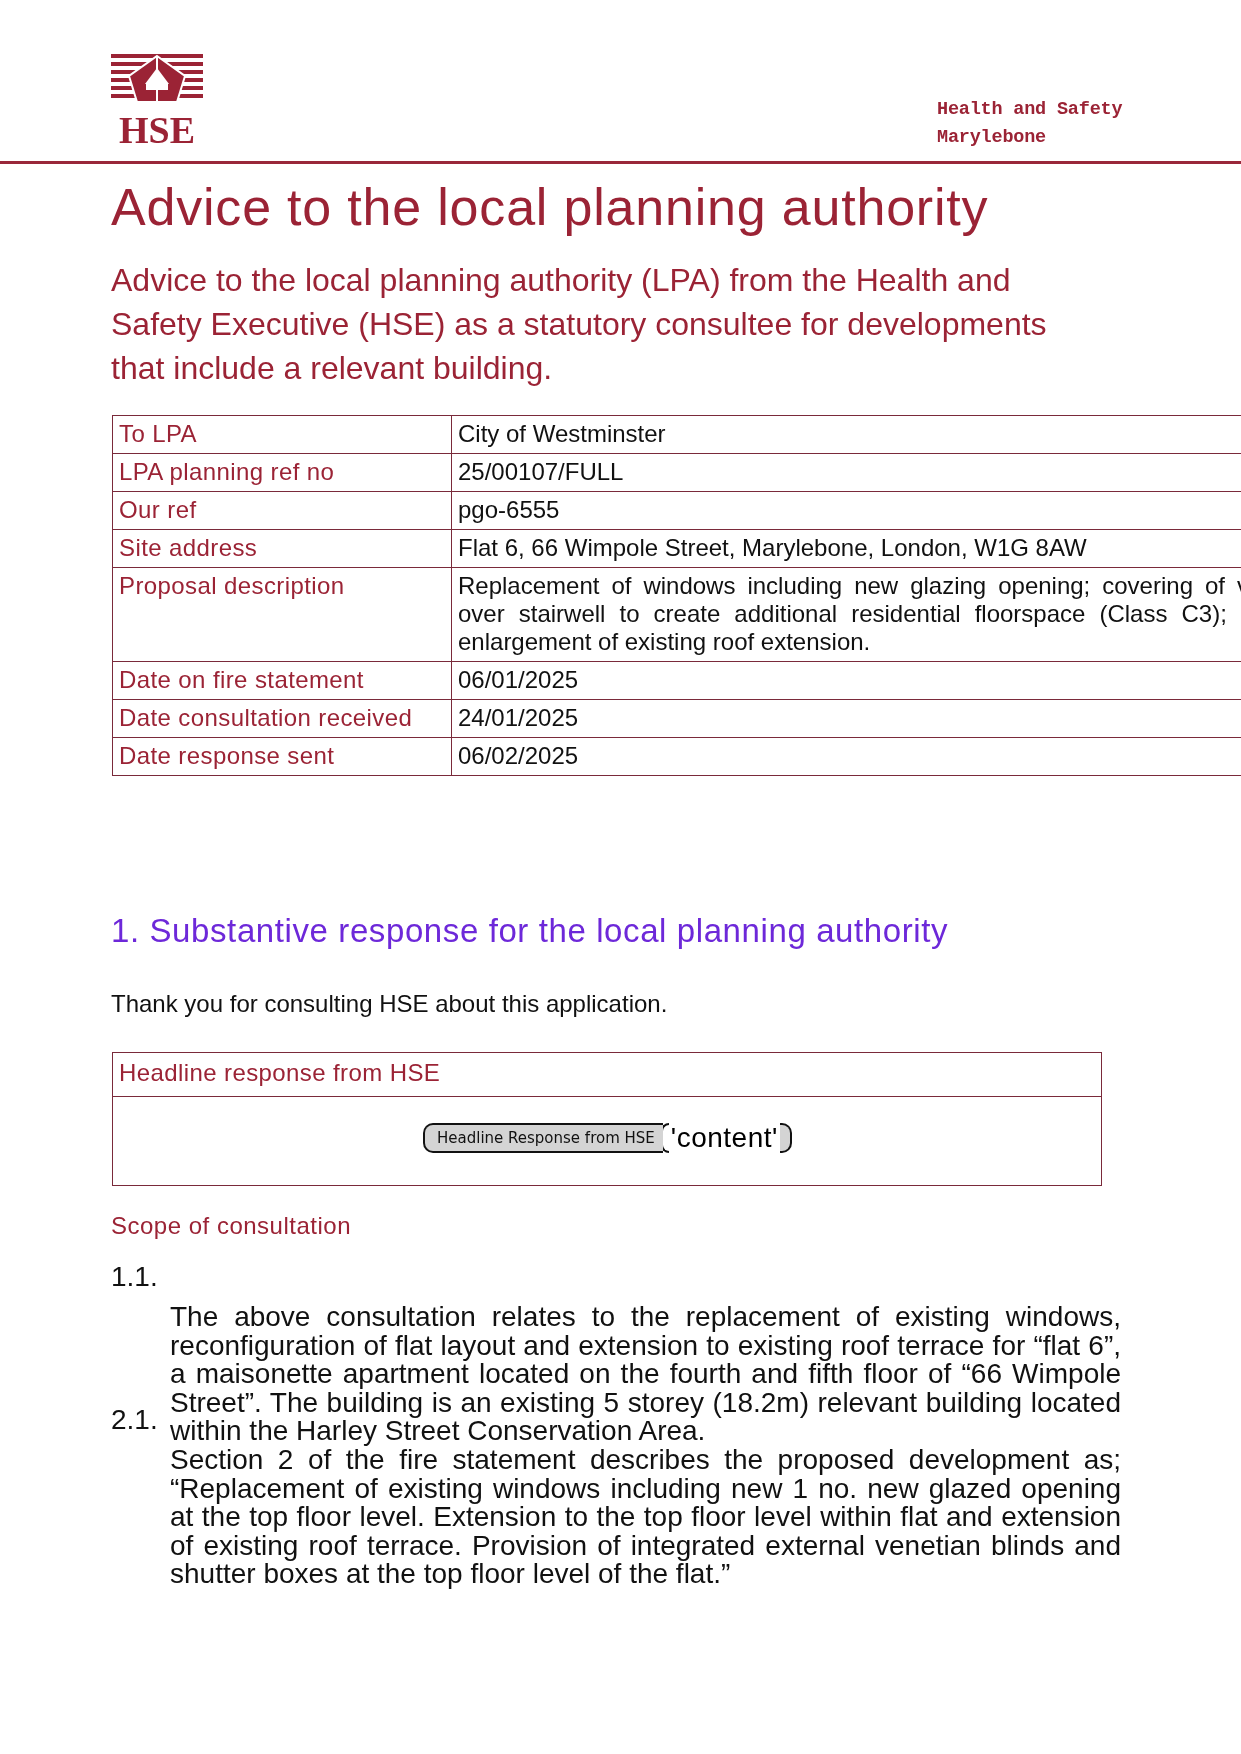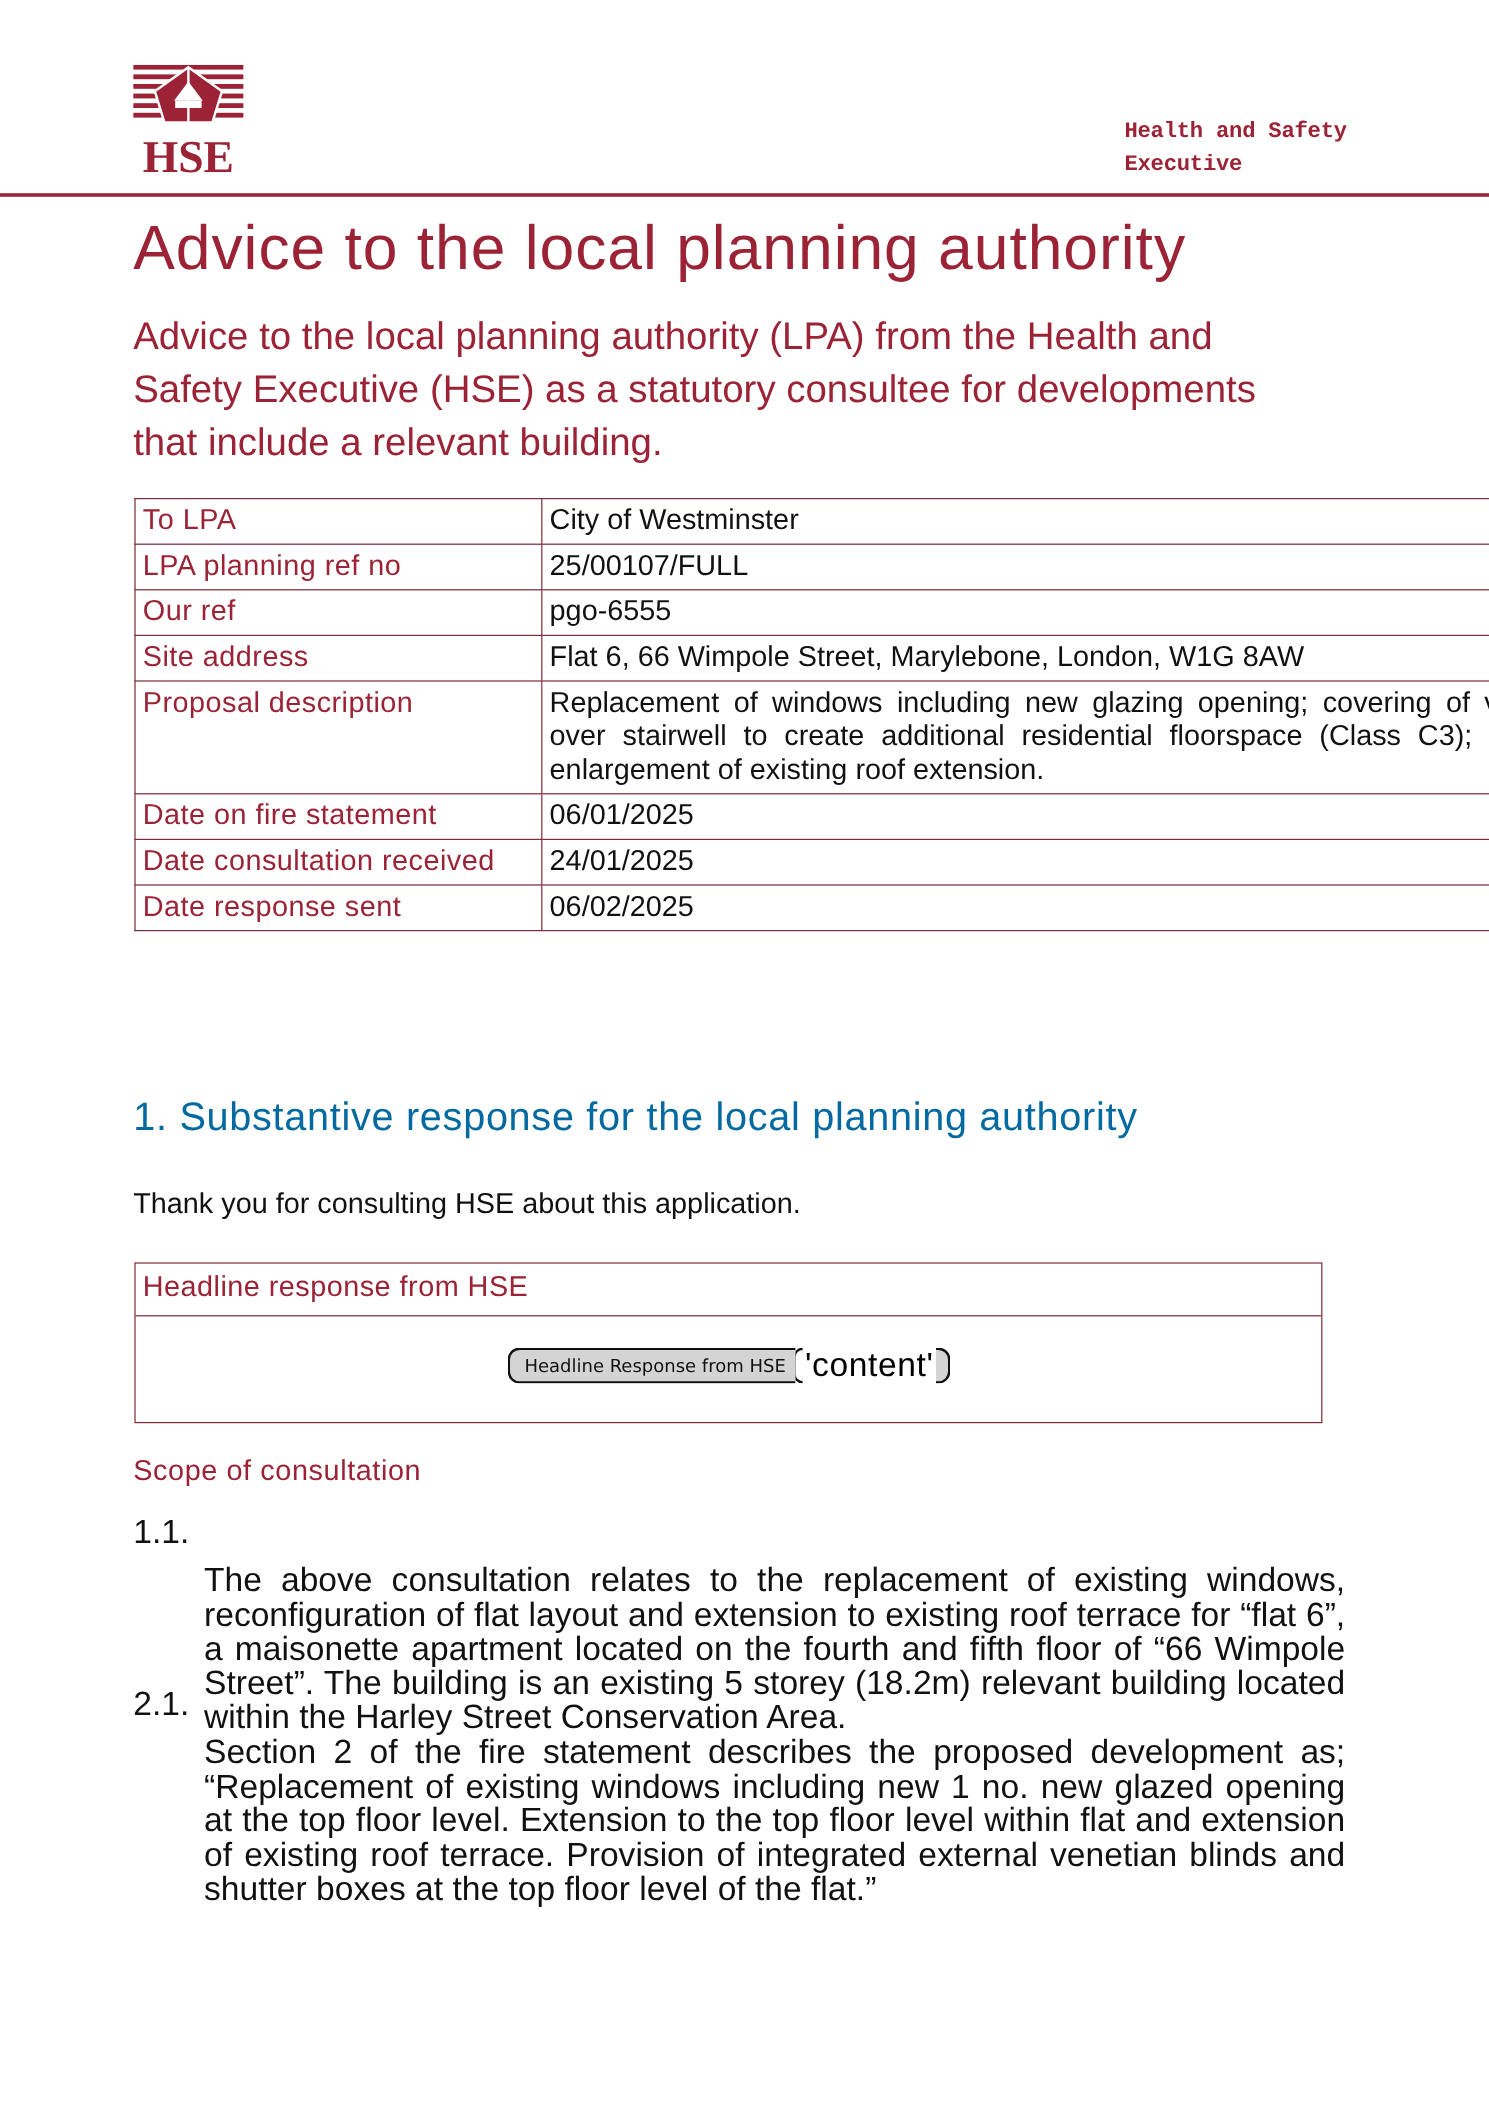--- a/index.html
+++ b/index.html
@@ -24,21 +24,21 @@
   }
   table.info {
     position: absolute; left: 112px; top: 415px; width: 1176px;
     border-collapse: collapse; font-size: 24px;
   }
   table.info td { border: 1.5px solid #7a2a3a; padding: 4px 6px 5px 6px; vertical-align: top; line-height: 28px; }
   table.info td.lbl { width: 326px; color: #9b2335; letter-spacing: 0.4px; }
   table.info td.val { color: #111111; text-align: justify; }
   .sec-heading {
     position: absolute; left: 111px; top: 912px; margin: 0;
-    font-size: 33px; font-weight: normal; color: #0369a1; letter-spacing: 0.6px;
+    font-size: 33px; font-weight: normal; color: #6d28d9; letter-spacing: 0.6px;
   }
   .thanks { position: absolute; left: 111px; top: 990px; font-size: 24px; margin: 0; }
   .headline-box {
     position: absolute; left: 112px; top: 1052px; width: 988px; height: 132px;
     border: 1.5px solid #7a2a3a;
   }
   .headline-box .hb-title {
     height: 44px; border-bottom: 1.5px solid #7a2a3a; padding: 6px 0 0 6px; box-sizing: border-box;
     font-size: 24px; color: #9b2335; letter-spacing: 0.4px;
   }
@@ -82,21 +82,21 @@
     <polygon points="46,2 74,22 66,48 26,48 18,22" fill="#9b2335" stroke="#ffffff" stroke-width="2"></polygon>
     <polygon points="46,14 58,30 34,30" fill="#ffffff"></polygon>
     <rect x="35" y="30" width="22" height="6" fill="#ffffff"></rect>
     <rect x="45" y="2" width="2" height="46" fill="#ffffff"></rect>
   </g>
   <text x="46" y="89" text-anchor="middle" font-family="Liberation Serif, serif" font-weight="bold" font-size="38" fill="#9b2335">HSE</text>
 </svg>
 
 <div class="org-name">
   <div>Health and Safety</div>
-  <div>Executive</div>
+  <div>Marylebone</div>
 </div>
 
 <div class="header-rule"></div>
 
 <h1 class="title">Advice to the local planning authority</h1>
 <p class="subtitle">Advice to the local planning authority (LPA) from the Health and Safety Executive (HSE) as a statutory consultee for developments that include a relevant building.</p>
 
 <table class="info">
   <tbody>
     <tr>

